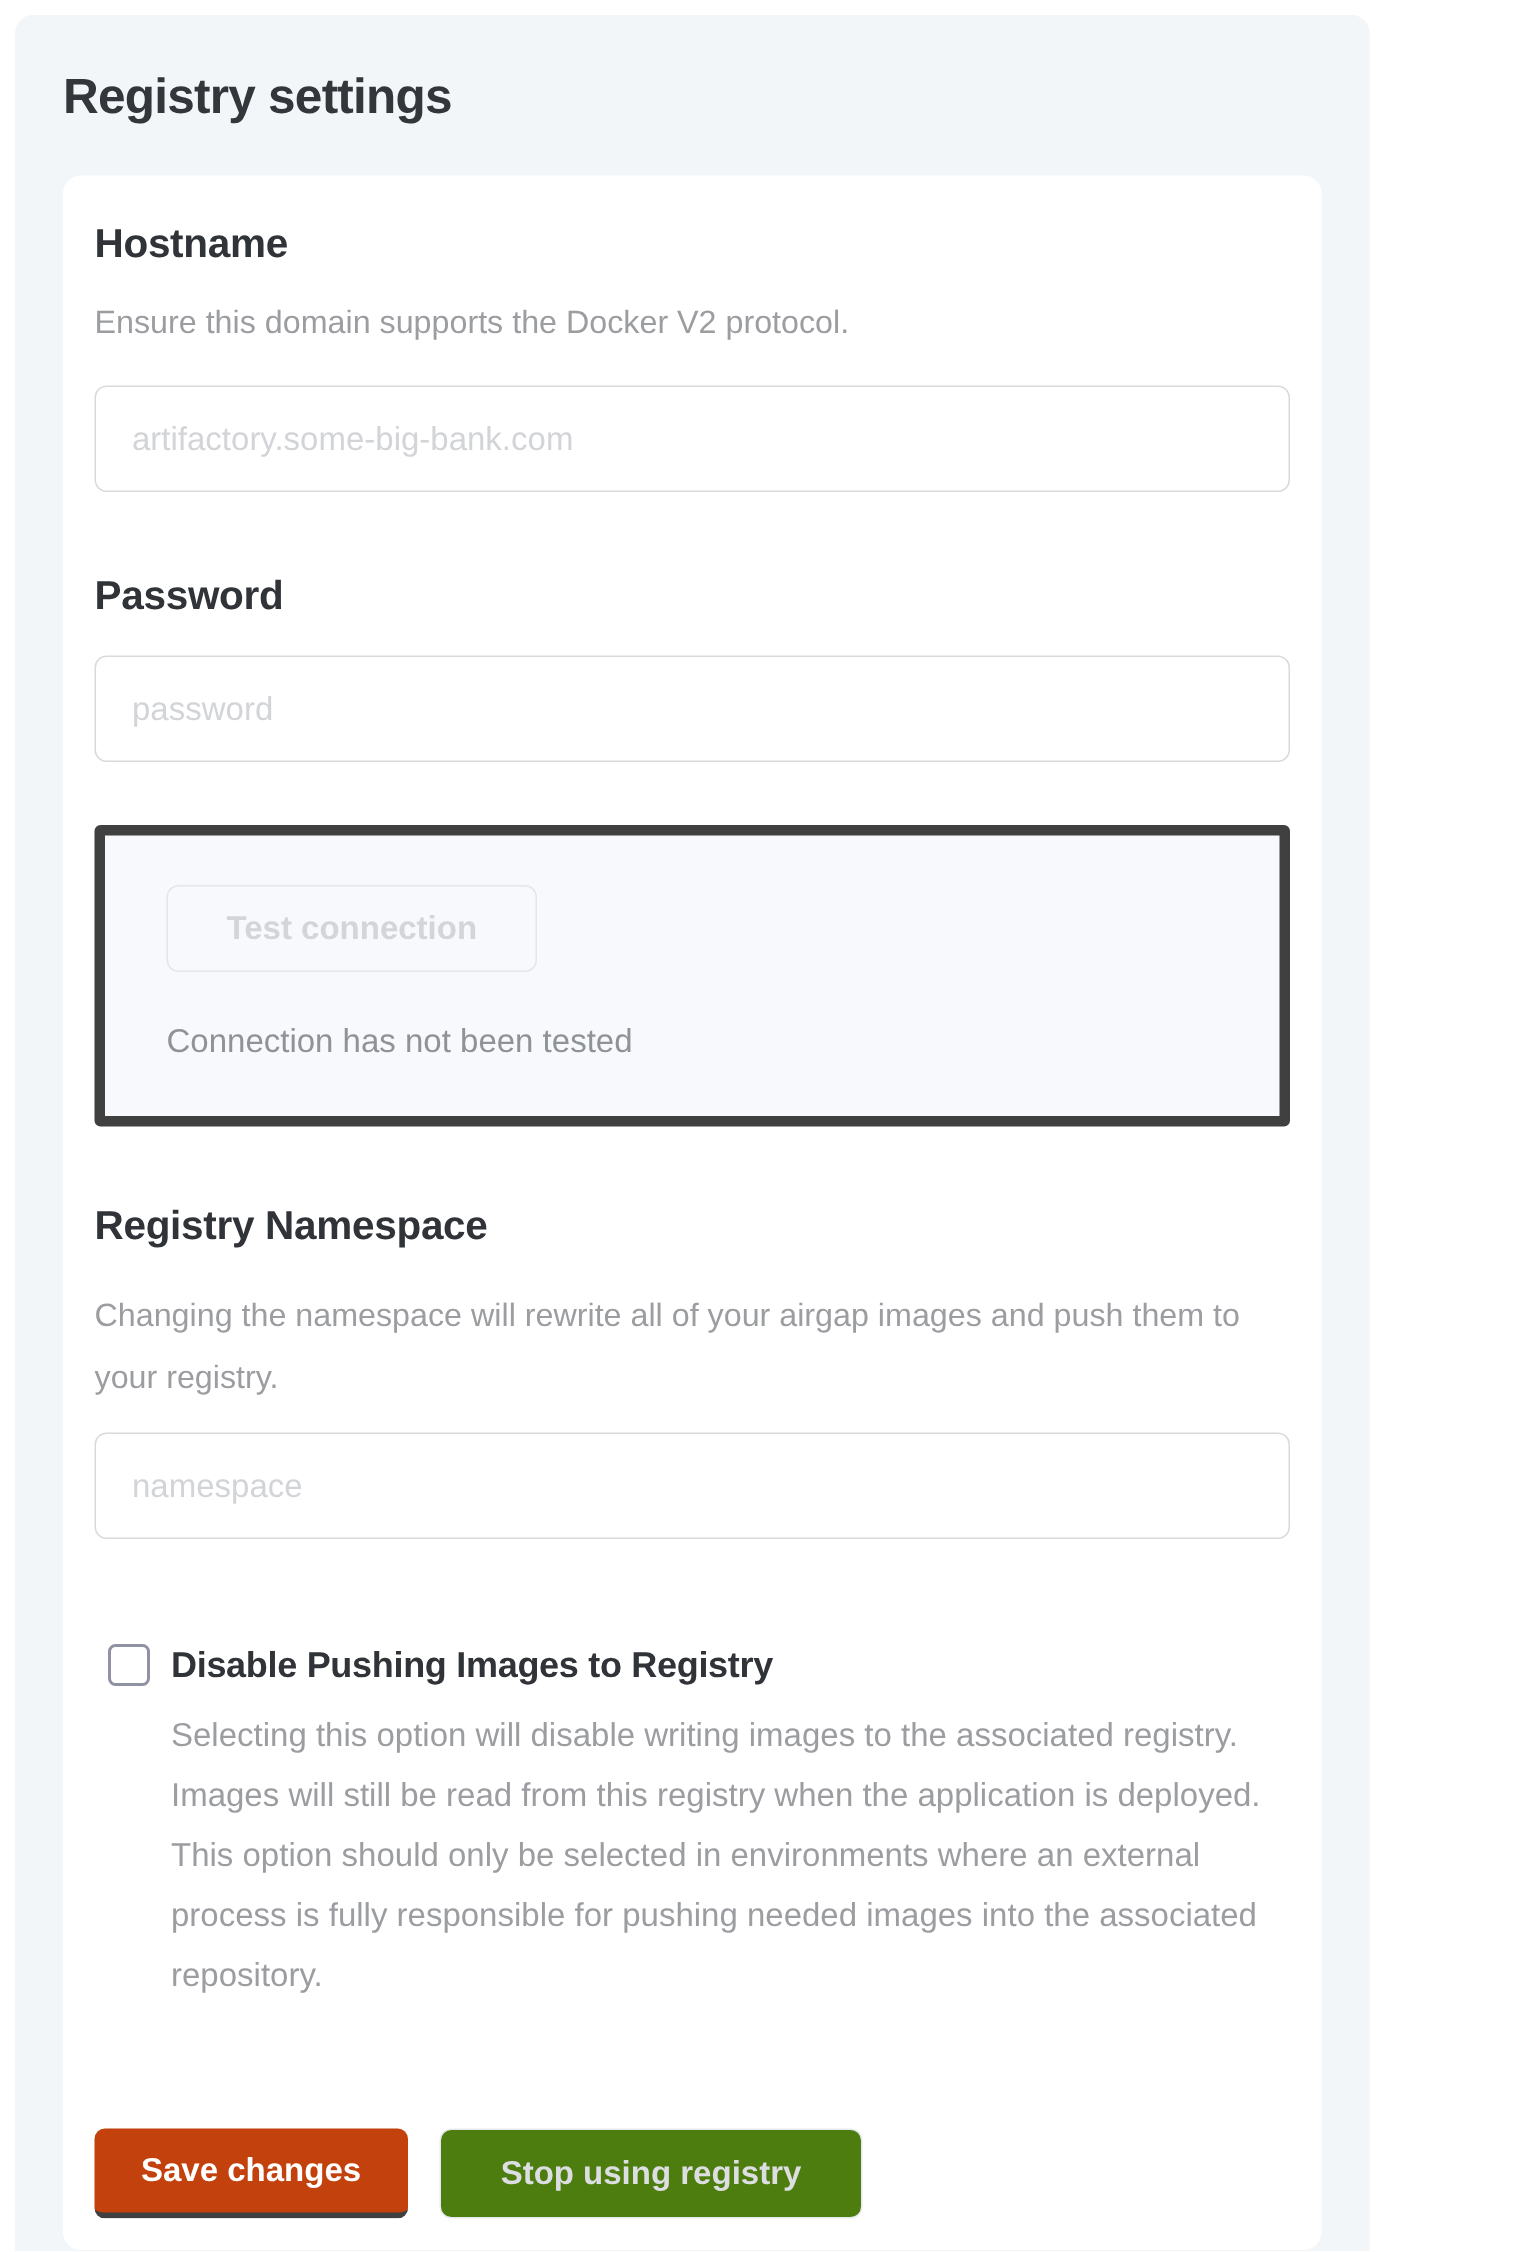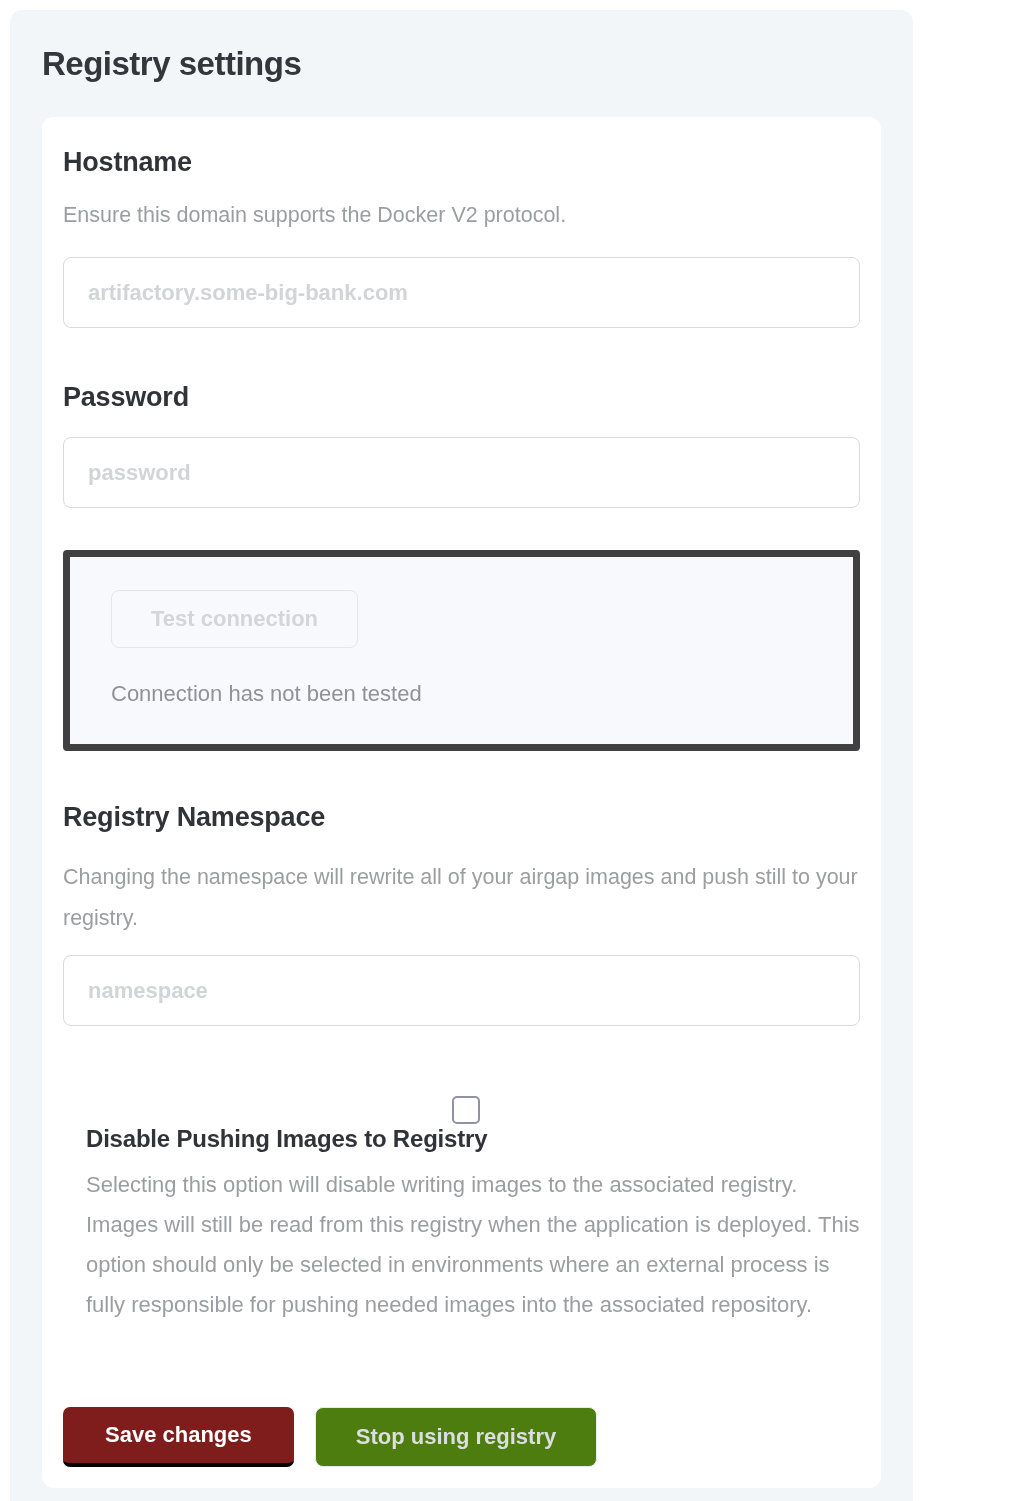--- a/index.html
+++ b/index.html
@@ -63,21 +63,20 @@
     width: 100%;
     height: 71px;
     border: 1px solid #d8dadd;
     border-radius: 8px;
     background: #ffffff;
     padding: 0 24px;
     font-family: "Liberation Sans", "DejaVu Sans", sans-serif;
     font-size: 22px;
     color: #45484d;
     outline: none;
-    font-weight: bold;
   }
   .text-input::placeholder { color: #d2d4d8; opacity: 1; }
   .row {
     display: flex;
     gap: 23px;
     margin-top: 54px;
   }
   .col { flex: 1; min-width: 0; }
   .test-panel {
     margin-top: 42px;
@@ -100,24 +99,23 @@
   }
   .test-status {
     margin: 33px 0 0 0;
     font-size: 22px;
     line-height: 26px;
     color: #8f9297;
   }
   .section { margin-top: 51px; }
   .checkbox-row {
     display: flex;
-    align-items: center;
+    align-items: flex-start;
     margin-top: 70px;
     padding-left: 9px;
-    flex-direction: column;
   }
   .checkbox {
     appearance: none;
     -webkit-appearance: none;
     width: 28px;
     height: 28px;
     flex: none;
     margin: 0;
     border: 2.5px solid #9092a4;
     border-radius: 5px;
@@ -146,24 +144,24 @@
   }
   .btn {
     height: 60px;
     border-radius: 7px;
     font-family: "Liberation Sans", "DejaVu Sans", sans-serif;
     font-size: 22px;
     font-weight: bold;
     cursor: pointer;
   }
   .btn-primary {
-    padding: 0 42px;
-    background: #7f1d1d;
+    padding: 0 31px;
+    background: #c2410c;
     border: none;
-    border-bottom: 4px solid #000000;
+    border-bottom: 4px solid #404040;
     color: #ffffff;
   }
   .btn-secondary {
     margin-left: 21px;
     padding: 0 40px;
     background: #4d7c0f;
     border: 1px solid #e7e9ec;
     border-radius: 8px;
     color: #dcdee1;
     cursor: default;
@@ -192,21 +190,21 @@
         </div>
       </div>
 
       <div class="test-panel">
         <button class="test-btn" disabled="">Test connection</button>
         <p class="test-status">Connection has not been tested</p>
       </div>
 
       <div class="section">
         <p class="field-label">Registry Namespace</p>
-        <p class="help-text multiline">Changing the namespace will rewrite all of your airgap images and push still to your registry.</p>
+        <p class="help-text multiline">Changing the namespace will rewrite all of your airgap images and push them to your registry.</p>
         <input type="text" class="text-input" placeholder="namespace" style="">
       </div>
 
       <div class="checkbox-row">
         <input type="checkbox" class="checkbox" style="">
         <div class="checkbox-text">
           <p class="checkbox-label">Disable Pushing Images to Registry</p>
           <p class="checkbox-desc">Selecting this option will disable writing images to the associated registry. Images will still be read from this registry when the application is deployed. This option should only be selected in environments where an external process is fully responsible for pushing needed images into the associated repository.</p>
         </div>
       </div>

